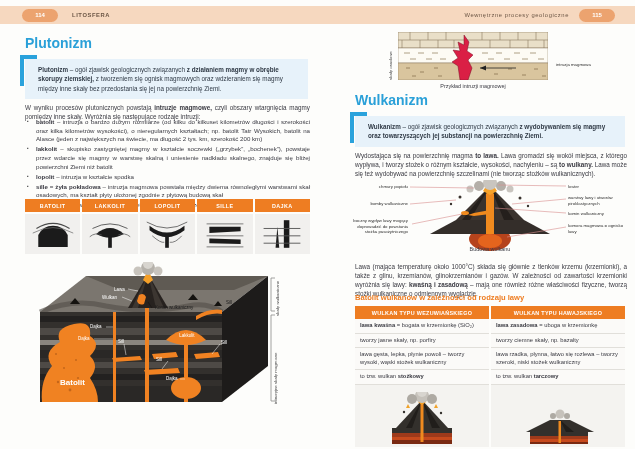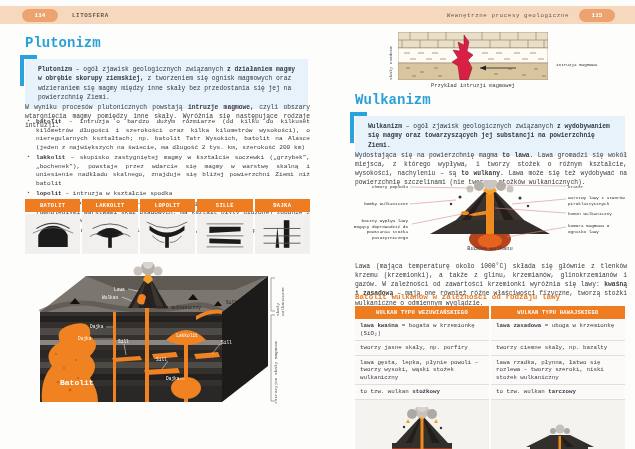--- a/index.html
+++ b/index.html
@@ -1,17 +1,17 @@
 <!DOCTYPE html>
 <html><head>
 <meta charset="utf-8">
 <style>
   html,body{margin:0;padding:0;}
   body{font-family:"Liberation Sans","DejaVu Sans",sans-serif;background:#ffffff;}
-  .sheet{position:relative;width:635px;height:449px;background:#fdfdfb;overflow:hidden;font-family:Liberation Mono, monospace;}
+  .sheet{position:relative;width:635px;height:449px;background:#fdfdfb;overflow:hidden;}
   .abs{position:absolute;}
   .b{font-weight:bold;}
 
   
   .header-bar{position:absolute;top:6px;left:0;width:635px;height:18px;background:#f6d8bf;}
   .page-badge{position:absolute;top:2.5px;width:36px;height:13px;border-radius:7px;background:#eca36f;
     color:#fff;font-size:6px;font-weight:bold;text-align:center;line-height:13px;}
   .running-head{position:absolute;top:6px;font-size:5.8px;font-weight:bold;color:#6b5645;letter-spacing:.6px;}
 
   

